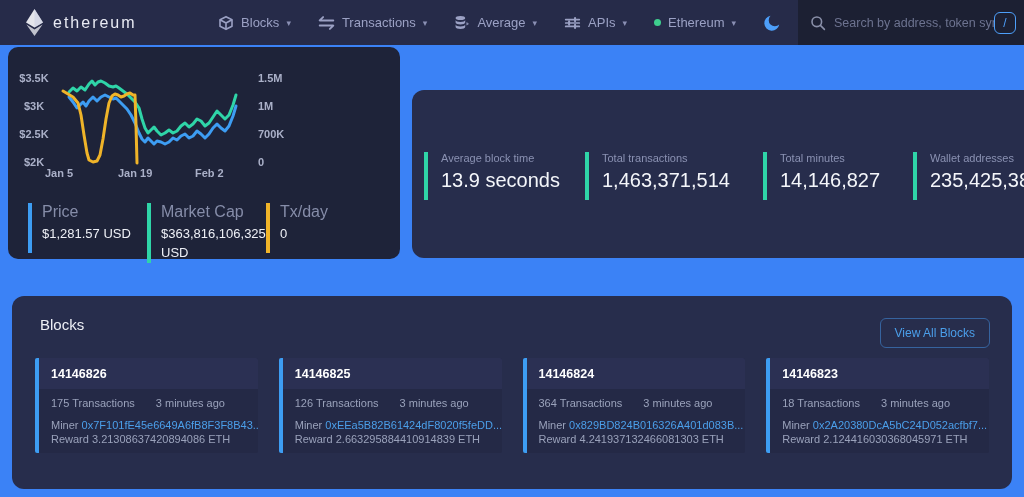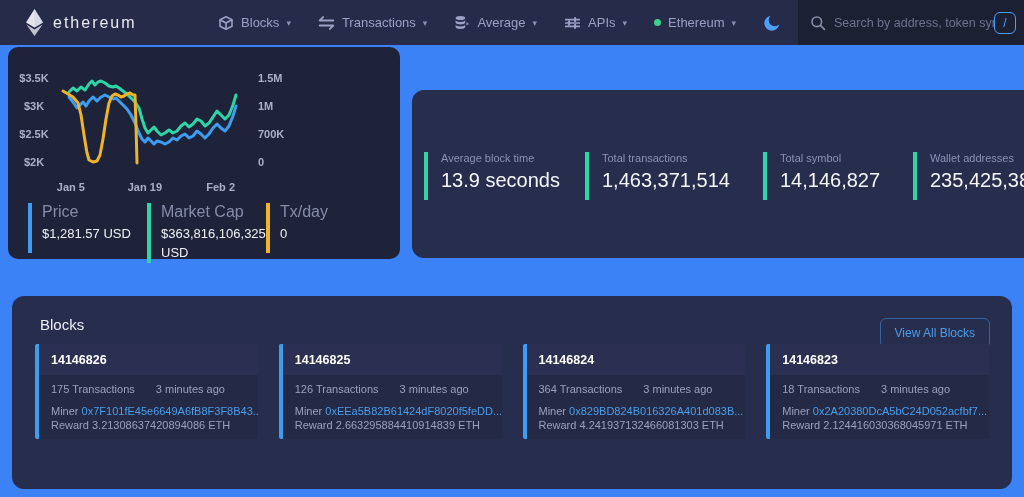--- a/index.html
+++ b/index.html
@@ -27,38 +27,38 @@
   .slash-badge{ width:22px; height:22px; border:1px solid #4d9ffa; border-radius:6px;
     color:#4d9ffa; font-size:12px; display:flex; align-items:center; justify-content:center; flex:none;}
   
   .chart-panel{ position:absolute; left:8px; top:47px; width:392px; height:212px;
     background:#1e2339; border-radius:10px; }
   .ytick, .xtick{ position:absolute; font-size:11px; font-weight:bold; color:#aab0c8; }
   .ytick{ width:36px; }
   .ytick.left{ left:8px; text-align:center; }
   .ytick.right{ left:250px; text-align:left; }
   .chart-svg{ position:absolute; left:47px; top:28px; }
-  .xtick{ text-align:right; top:134px; }
+  .xtick{ text-align:left; top:120px; }
   .legend-item{ position:absolute; top:156px; border-left:4px solid; padding-left:10px; min-height:50px;}
   .legend-label{ font-size:16px; color:#868da9; margin-bottom:4px; }
   .legend-value{ font-size:13px; color:#eef0f6; line-height:1.45; }
   
   .stats-panel{ position:absolute; left:412px; top:90px; width:680px; height:168px;
     background:#272d4c; border-radius:12px; }
   .stat{ position:absolute; top:62px; border-left:4px solid #2fd5a8; padding-left:13px; height:48px;}
   .stat-label{ font-size:11px; color:#8b92b3; white-space:nowrap; }
   .stat-value{ font-size:20px; color:#f4f6fa; margin-top:5px; white-space:nowrap; }
   
   .blocks-panel{ position:absolute; left:12px; top:296px; width:1000px; height:193px;
     background:#272d4c; border-radius:12px; }
   .blocks-title{ position:absolute; left:28px; top:20px; font-size:15px; color:#eef0f6; }
   .view-all-btn{ position:absolute; right:22px; top:22px; background:transparent;
     border:1px solid #36639e; border-radius:6px; color:#4b9fea; font-size:12px;
     padding:7px 14px; cursor:pointer; font-family:"Liberation Sans",sans-serif;}
-  .cards{ position:absolute; left:23px; right:23px; top:48px; display:flex; gap:21px; }
+  .cards{ position:absolute; left:23px; right:23px; top:62px; display:flex; gap:21px; }
   .block-card{ flex:1; height:95px; border-left:4px solid #3d9df3; background:#242946;
     border-radius:2px; overflow:hidden; }
   .card-head{ height:31px; background:#2b3053; display:flex; align-items:center; padding:0 12px; }
   .block-num{ font-size:12.5px; font-weight:bold; color:#ffffff; cursor:pointer; }
   .card-body{ padding:8px 12px 0; font-size:11px; color:#9aa2bb; }
   .row1{ margin-bottom:9px; }
   .row1 .tx{ margin-right:18px; }
   .mrow, .rrow{ line-height:14px; white-space:nowrap; }
   .addr{ color:#4b9fea; cursor:pointer; }
   svg{ display:block; }
@@ -187,21 +187,21 @@
   <section class="stats-panel">
     <div class="stat" style="left:12px">
       <div class="stat-label">Average block time</div>
       <div class="stat-value">13.9 seconds</div>
     </div>
     <div class="stat" style="left:173px">
       <div class="stat-label">Total transactions</div>
       <div class="stat-value">1,463,371,514</div>
     </div>
     <div class="stat" style="left:351px">
-      <div class="stat-label">Total symbol</div>
+      <div class="stat-label">Total minutes</div>
       <div class="stat-value">14,146,827</div>
     </div>
     <div class="stat" style="left:501px">
       <div class="stat-label">Wallet addresses</div>
       <div class="stat-value">235,425,38</div>
     </div>
   </section>
 
   <section class="blocks-panel">
     <div class="blocks-title">Blocks</div>

